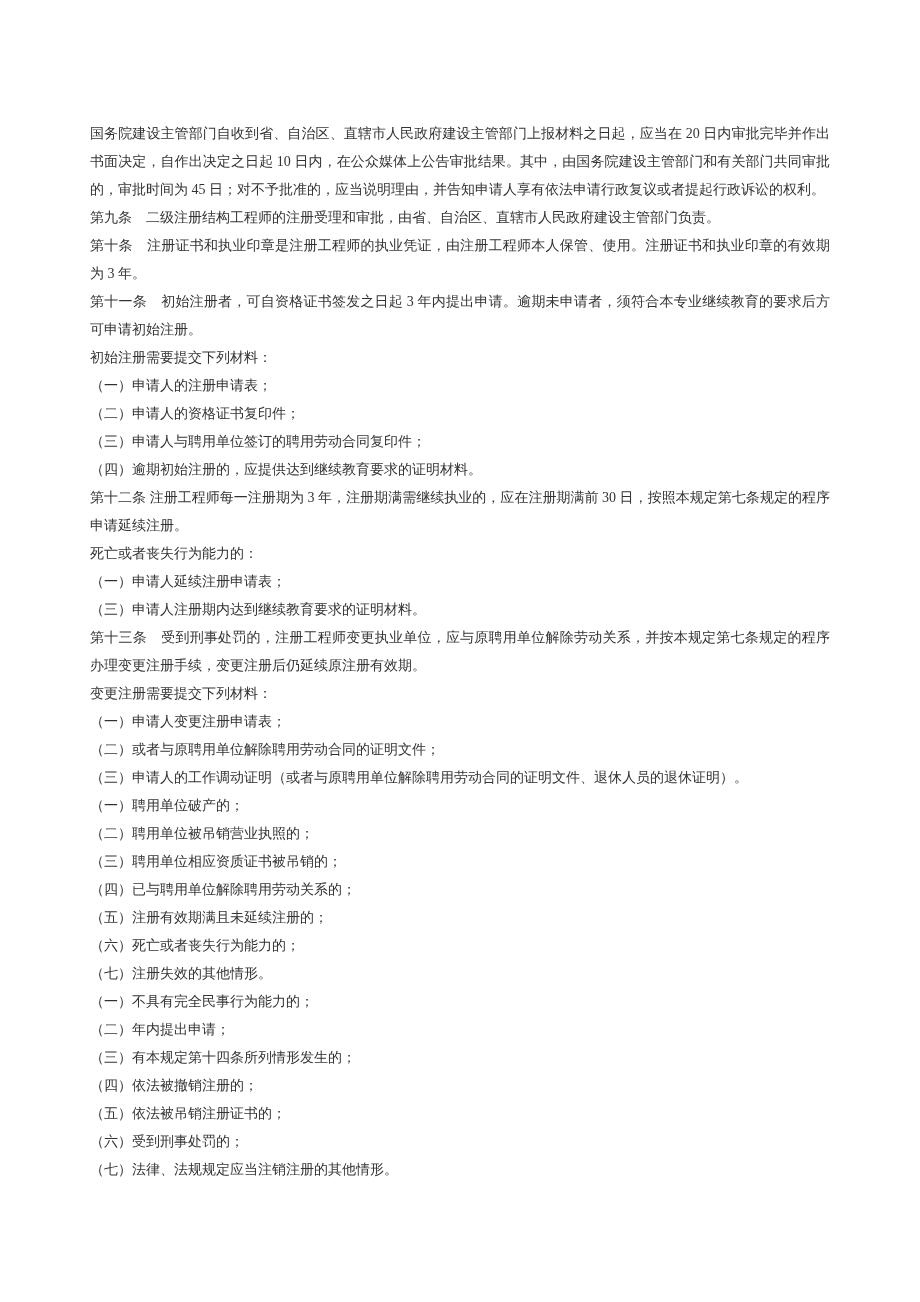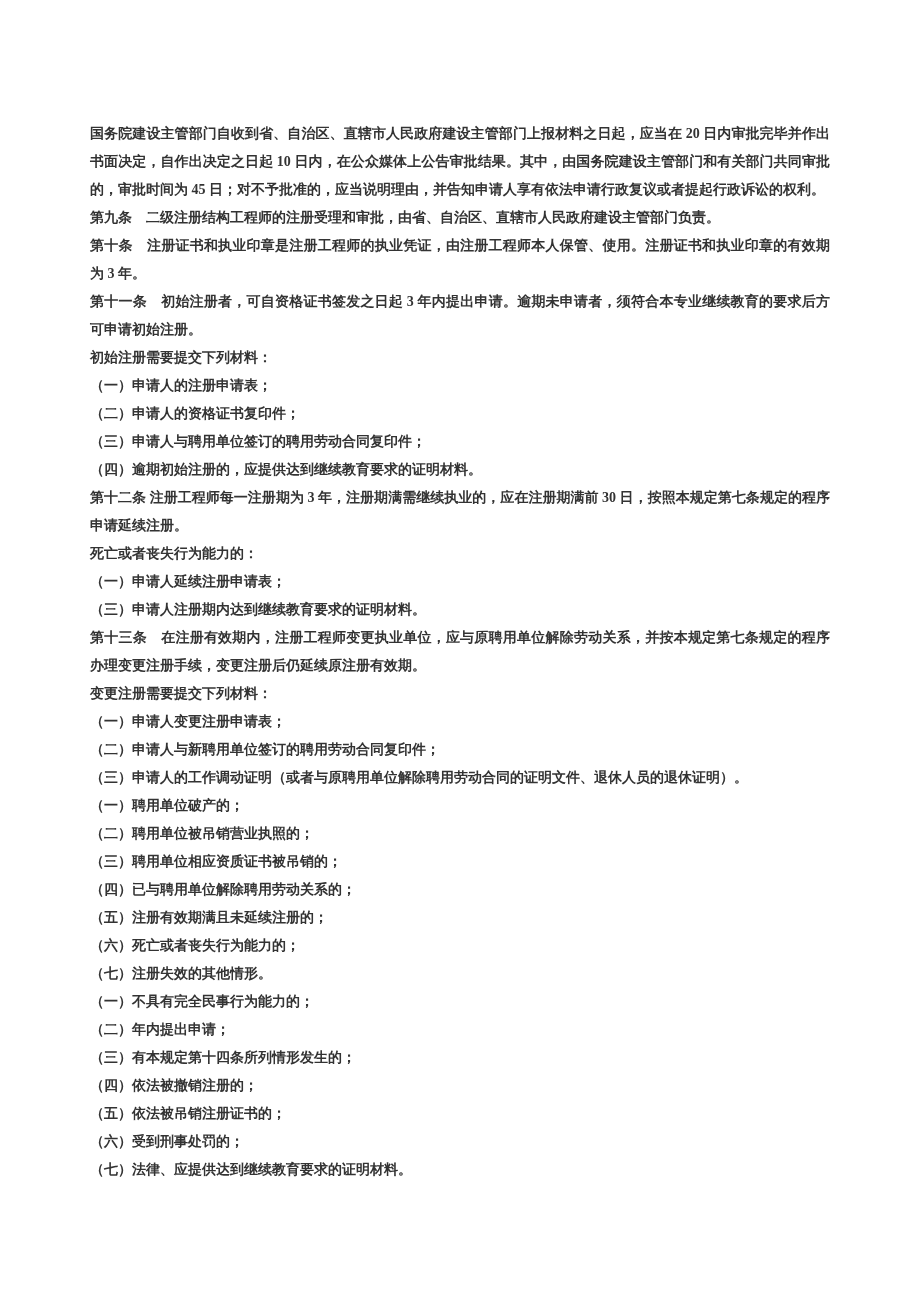--- a/index.html
+++ b/index.html
@@ -1,19 +1,18 @@
 <!DOCTYPE html>
 <html><head>
   <meta charset="utf-8">
   <style>
     * {
       margin: 0;
       padding: 0;
       box-sizing: border-box;
-      font-weight: bold;
     }
     body {
       background: #ffffff;
       width: 920px;
       margin: 0 auto;
       padding: 120px 90px 60px 90px;
       font-family: "SimSun", "宋体", serif;
       font-size: 14px;
       line-height: 2.0;
       color: #333333;
@@ -33,32 +32,32 @@
   <div class="paragraph">第十一条　初始注册者，可自资格证书签发之日起 3 年内提出申请。逾期未申请者，须符合本专业继续教育的要求后方可申请初始注册。</div>
   <div class="paragraph">初始注册需要提交下列材料：</div>
   <div class="paragraph">（一）申请人的注册申请表；</div>
   <div class="paragraph">（二）申请人的资格证书复印件；</div>
   <div class="paragraph">（三）申请人与聘用单位签订的聘用劳动合同复印件；</div>
   <div class="paragraph">（四）逾期初始注册的，应提供达到继续教育要求的证明材料。</div>
   <div class="paragraph">第十二条 注册工程师每一注册期为 3 年，注册期满需继续执业的，应在注册期满前 30 日，按照本规定第七条规定的程序申请延续注册。</div>
   <div class="paragraph">死亡或者丧失行为能力的：</div>
   <div class="paragraph">（一）申请人延续注册申请表；</div>
   <div class="paragraph">（三）申请人注册期内达到继续教育要求的证明材料。</div>
-  <div class="paragraph">第十三条　在注册有效期内，注册工程师变更执业单位，应与原聘用单位解除劳动关系，并按本规定第七条规定的程序办理变更注册手续，变更注册后仍延续原注册有效期。</div>
+  <div class="paragraph">第十三条　受到刑事处罚的，注册工程师变更执业单位，应与原聘用单位解除劳动关系，并按本规定第七条规定的程序办理变更注册手续，变更注册后仍延续原注册有效期。</div>
   <div class="paragraph">变更注册需要提交下列材料：</div>
   <div class="paragraph">（一）申请人变更注册申请表；</div>
-  <div class="paragraph">（二）申请人与新聘用单位签订的聘用劳动合同复印件；</div>
+  <div class="paragraph">（二）或者与原聘用单位解除聘用劳动合同的证明文件；</div>
   <div class="paragraph">（三）申请人的工作调动证明（或者与原聘用单位解除聘用劳动合同的证明文件、退休人员的退休证明）。</div>
   <div class="paragraph">（一）聘用单位破产的；</div>
   <div class="paragraph">（二）聘用单位被吊销营业执照的；</div>
   <div class="paragraph">（三）聘用单位相应资质证书被吊销的；</div>
   <div class="paragraph">（四）已与聘用单位解除聘用劳动关系的；</div>
   <div class="paragraph">（五）注册有效期满且未延续注册的；</div>
   <div class="paragraph">（六）死亡或者丧失行为能力的；</div>
   <div class="paragraph">（七）注册失效的其他情形。</div>
   <div class="paragraph">（一）不具有完全民事行为能力的；</div>
   <div class="paragraph">（二）年内提出申请；</div>
   <div class="paragraph">（三）有本规定第十四条所列情形发生的；</div>
   <div class="paragraph">（四）依法被撤销注册的；</div>
   <div class="paragraph">（五）依法被吊销注册证书的；</div>
   <div class="paragraph">（六）受到刑事处罚的；</div>
-  <div class="paragraph">（七）法律、应提供达到继续教育要求的证明材料。</div>
+  <div class="paragraph">（七）法律、法规规定应当注销注册的其他情形。</div>
 </div>
 
 </body></html>

